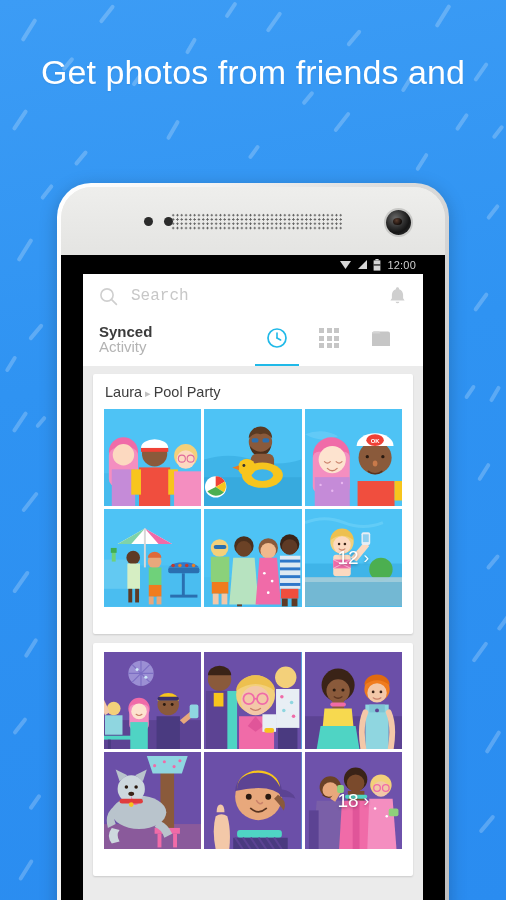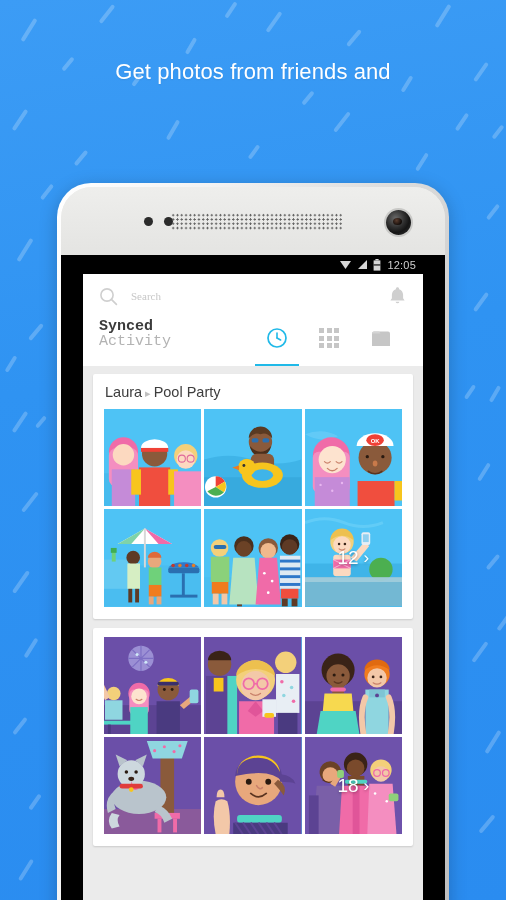--- a/index.html
+++ b/index.html
@@ -23,21 +23,21 @@
     border-radius: 3px;
     height: 4px;
   }
 
   
   .headline {
     position: absolute;
     top: 52px; left: 0; right: 0;
     text-align: center;
     color: #ffffff;
-    font-size: 22px;
+    font-size: 34px;
     line-height: 40px;
     font-weight: 400;
     letter-spacing: 0.1px;
     text-shadow: 0 1px 2px rgba(0,0,0,0.07);
   }
 
   
   .phone {
     position: absolute;
     left: 57px; top: 183px;
@@ -125,37 +125,36 @@
     padding: 0 16px;
   }
   .searchrow {
     display: flex; align-items: center;
     height: 44px;
   }
   .search-ico { flex: 0 0 auto; margin-right: 13px; }
   .search-input {
     flex: 1 1 auto;
     border: 0; outline: 0;
-    font-family: Liberation Serif, serif;
-    font-size: 11px;
+    font-family: Liberation Mono, monospace;
+    font-size: 16px;
     color: #a21caf;
     background: transparent;
   }
   .search-input::placeholder { color: #c7c7c7; }
   .bell-btn {
     flex: 0 0 auto;
     background: none; border: 0; cursor: pointer;
     padding: 0; line-height: 0;
   }
 
   .tabrow {
-    display: flex; align-items: flex-start;
+    display: flex; align-items: center;
     height: 48px;
     position: relative;
-    font-family: Liberation Mono, monospace;
   }
   .syncblock { flex: 1 1 auto; padding-bottom: 8px; }
   .sync-title { font-size: 15px; color: #3b3b3b; font-weight: bold; line-height: 17px; }
   .sync-sub { font-size: 15px; color: #b3b3b3; line-height: 14px; }
   .tabs { display: flex; align-items: flex-end; }
   .tab {
     width: 52px; height: 48px;
     display: flex; align-items: center; justify-content: center;
     background: none; border: 0; cursor: pointer;
     position: relative;
@@ -182,21 +181,21 @@
     left: 0; right: 0; top: 111px; bottom: 0;
     background: #ebebeb;
     padding: 8px 10px 0 10px;
     overflow: hidden;
   }
   .card {
     background: #ffffff;
     border-radius: 2px;
     box-shadow: 0 1px 2px rgba(0,0,0,0.14);
     margin-bottom: 9px;
-    padding: 9px 0 1px 0;
+    padding: 9px 0 16px 0;
   }
   .card-head { padding: 0 12px 7px 12px; }
   .card-title {
     font-size: 14.5px; color: #3d3d3d; line-height: 18px;
   }
   .card-title .who { color: #3d3d3d; }
   .card-title .arrow { color: #bfbfbf; font-size: 11px; padding: 0 3px; }
   .card-sub { font-size: 10.5px; color: #c0c0c0; line-height: 13px; margin-top: 1px; }
 
   .photogrid {
@@ -298,21 +297,21 @@
               <path d="M1 2 L12 2 L6.5 10 Z" fill="#d6d6d6"></path>
             </svg>
             <svg class="sb-ico" width="11" height="11" viewBox="0 0 11 11">
               <path d="M1 10 L10 10 L10 1 Z" fill="#d6d6d6"></path>
             </svg>
             <svg class="sb-ico" width="8" height="12" viewBox="0 0 8 12">
               <rect x="2.4" y="0" width="3.2" height="1.4" fill="#d6d6d6"></rect>
               <rect x="0.6" y="1.4" width="6.8" height="10.2" fill="#d6d6d6"></rect>
               <rect x="0.6" y="5.4" width="6.8" height="1.1" fill="#000"></rect>
             </svg>
-            <span class="sb-time">12:05</span>
+            <span class="sb-time">12:00</span>
           </div>
 
           <div class="appbar">
             <div class="searchrow">
               <svg class="search-ico" width="19" height="19" viewBox="0 0 19 19">
                 <circle cx="8" cy="8" r="6.1" fill="none" stroke="#cfcfcf" stroke-width="1.6"></circle>
                 <line x1="12.4" y1="12.4" x2="17.4" y2="17.4" stroke="#cfcfcf" stroke-width="1.7" stroke-linecap="round"></line>
               </svg>
               <input class="search-input" type="text" placeholder="Search" value="" style="">
               <button class="bell-btn">

